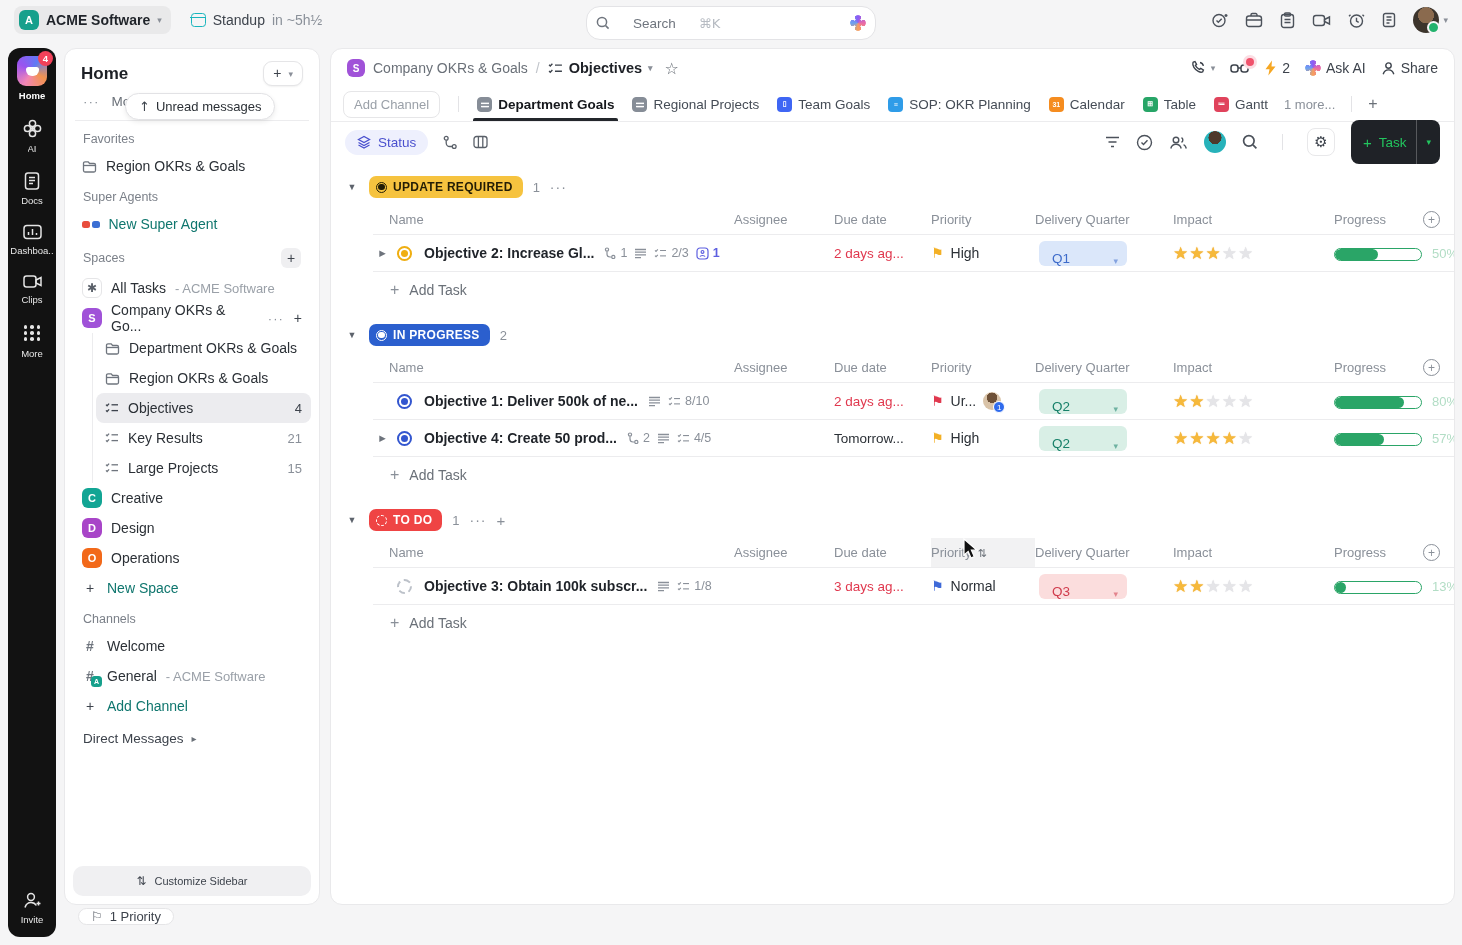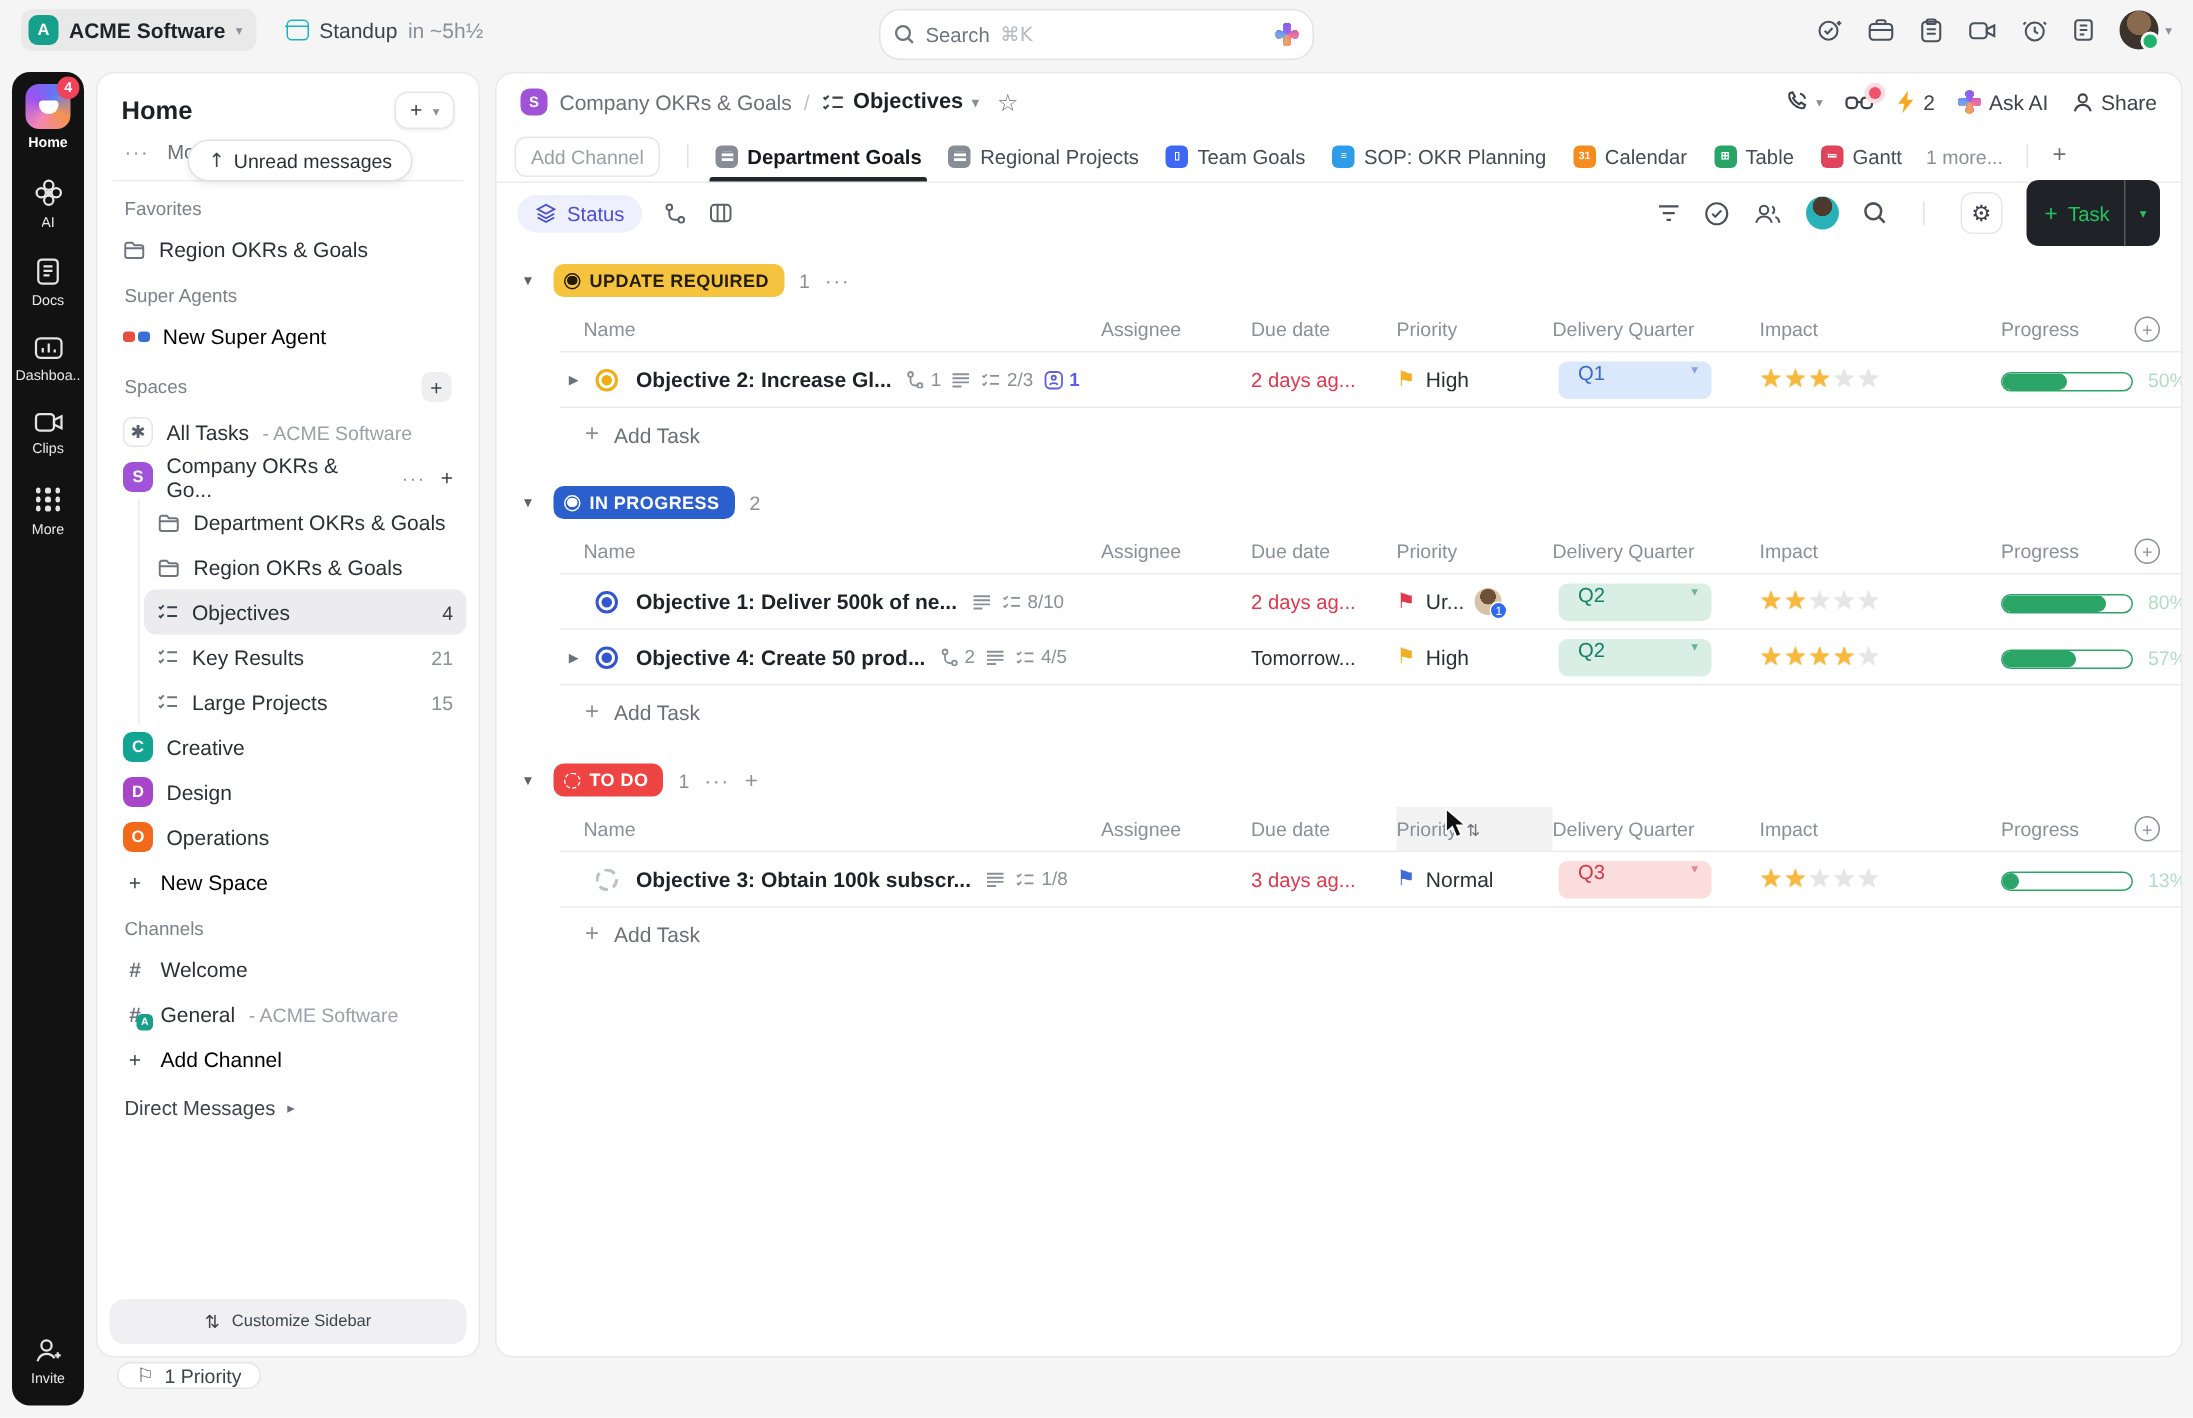--- a/index.html
+++ b/index.html
@@ -13,21 +13,21 @@
   .ws-pill{display:flex;align-items:center;gap:7px;background:#e9e9ea;border-radius:8px;padding:4px 9px 4px 5px;cursor:default}
   .ws-avatar{width:20px;height:20px;border-radius:6px;background:#16a08c;color:#fff;display:flex;align-items:center;justify-content:center;font-size:11px;font-weight:bold}
   .ws-name{font-weight:bold;font-size:14px;color:#1f2329}
   .chev{color:#8a8f98;font-size:9px}
   .chev::before{content:"▾"}
   .standup{display:flex;align-items:center;gap:7px;margin-left:20px;font-size:14px}
   .standup b{color:#3d434c;font-weight:normal}
   .standup span.rest{color:#8a9099}
   .cal-ic{width:15px;height:14px;border:1.6px solid #19b5bd;border-radius:3.5px;position:relative}
   .cal-ic::after{content:"";position:absolute;left:-1.6px;right:-1.6px;top:2.5px;height:1.6px;background:#19b5bd}
-  .search{position:absolute;left:50%;top:6px;transform:translateX(-50%);width:290px;height:28px;background:#fff;border:1px solid #e3e3e6;border-radius:14px;display:flex;align-items:center;padding:16px 9px;gap:7px;cursor:text}
+  .search{position:absolute;left:50%;top:6px;transform:translateX(-50%);width:290px;height:28px;background:#fff;border:1px solid #e3e3e6;border-radius:14px;display:flex;align-items:center;padding:16px 9px;gap:23px;cursor:text}
   .search .ph{color:#6f757e;font-size:13.5px}
   .search .sc{color:#b6bbc2;font-size:13px}
   .search .flower{margin-left:auto}
   .flower{width:16px;height:16px;border-radius:50%;background:conic-gradient(#8a5cf5,#e96aa8,#f7a05c,#6aa1f2,#8a5cf5);-webkit-mask:radial-gradient(circle 3px at 50% 18%,#000 98%,transparent),radial-gradient(circle 3px at 18% 50%,#000 98%,transparent),radial-gradient(circle 3px at 82% 50%,#000 98%,transparent),radial-gradient(circle 3px at 50% 82%,#000 98%,transparent),radial-gradient(circle 4px at 50% 50%,#000 98%,transparent);mask:radial-gradient(circle 3px at 50% 18%,#000 98%,transparent),radial-gradient(circle 3px at 18% 50%,#000 98%,transparent),radial-gradient(circle 3px at 82% 50%,#000 98%,transparent),radial-gradient(circle 4px at 50% 50%,#000 98%,transparent),radial-gradient(circle 3px at 50% 82%,#000 98%,transparent)}
   .topbar-right{margin-left:auto;display:flex;align-items:center;gap:17px}
   .tb-ic{color:#4c525b}
   .avatar{width:26px;height:26px;border-radius:50%;background:radial-gradient(circle at 50% 32%,#8a6a4e 0 36%,#3c342c 37%);position:relative;flex:none}
   .avatar.online::after{content:"";position:absolute;right:-1px;bottom:-1px;width:9px;height:9px;border-radius:50%;background:#23b26d;border:2px solid #f5f5f6}
   .av-teal{background:radial-gradient(circle at 50% 30%,#4d3a2c 0 34%,#27b2ba 35%)}
   .av-tan{background:radial-gradient(circle at 50% 32%,#6e5138 0 34%,#d9c3a8 35%)}
@@ -55,21 +55,21 @@
   .up-arrow::before{content:"↑";font-family:"DejaVu Sans",sans-serif;color:#3d434c}
   .sb-div{border-top:1px solid #ececee;margin:9px 2px 2px}
   .sec-label{color:#7b8089;font-size:12.5px;padding:9px 10px 5px}
   .sec-label.row{display:flex;align-items:center;justify-content:space-between}
   .sq-plus{width:20px;height:20px;border-radius:6px;background:#efeff1;display:flex;align-items:center;justify-content:center;cursor:pointer}
   .side-item{display:flex;align-items:center;gap:9px;height:30px;padding:0 9px;border-radius:8px;font-size:14px;color:#2b3036;cursor:pointer}
   .side-item.sel{background:#ececef}
   .side-item .cnt{margin-left:auto;color:#8a9099;font-size:13px}
   .side-item.sel .cnt{color:#3d434c}
   .side-item .suffix{color:#9aa0a8;font-size:13px}
-  .side-item.dim{color:#000000}
+  .side-item.dim{color:#0f766e}
   .tile{width:20px;height:20px;border-radius:6px;color:#fff;font-size:11px;font-weight:bold;display:flex;align-items:center;justify-content:center;flex:none}
   .tile.white{background:#fff;border:1px solid #e5e5e7;color:#5a6069;font-size:12px}
   .nest{margin-left:19px;border-left:1px solid #ececee;padding-left:3px}
   .hash{font-size:14px;color:#6f757e;width:16px;text-align:center;font-weight:bold;position:relative}
   .hash .mini{position:absolute;right:-4px;bottom:-3px;width:11px;height:11px;border-radius:3.5px;background:#16a08c;color:#fff;font-size:7px;display:flex;align-items:center;justify-content:center;font-weight:bold}
   .dm-row{display:flex;align-items:center;gap:8px;padding:10px 10px;color:#3d434c;font-size:13.5px;cursor:pointer}
   .dm-row::after{content:"▸";font-size:10px;color:#6a7078}
   .customize{margin-top:auto;background:#f0f0f2;border-radius:10px;height:30px;display:flex;align-items:center;justify-content:center;gap:8px;font-size:11px;color:#3d434c;cursor:pointer}
   .sliders::before{content:"⇅";font-family:"DejaVu Sans",sans-serif;font-size:12px;color:#3d434c}
   .goggles{display:flex;gap:1.5px;align-items:center}
@@ -160,21 +160,21 @@
   .meta{display:flex;align-items:center;gap:4px;color:#8a9099;font-size:12.5px}
   .meta.blue{color:#5d5fe0;font-weight:bold}
   .c-due{font-size:13.5px;color:#2b3036}
   .c-due.overdue{color:#e0384e}
   .c-pri{display:flex;align-items:center;gap:7px;font-size:14px;color:#2b3036}
   .flag{font-family:"DejaVu Sans",sans-serif;font-size:14px;line-height:1}
   .flag::before{content:"⚑"}
   .flag.hi{color:#f3b025}.flag.ur{color:#e0384e}.flag.no{color:#3f6ad8}
   .pri-av{width:18px;height:18px;position:relative}
   .pri-av .nb{position:absolute;right:-4px;bottom:-3px;width:12px;height:12px;border-radius:50%;background:#2f6bed;color:#fff;font-size:8px;display:flex;align-items:center;justify-content:center;border:1.5px solid #fff}
-  .qpill{width:102px;height:25px;border-radius:6px;display:flex;align-items:flex-start;justify-content:space-between;padding:0 9px 0 13px;font-size:13.5px;margin-left:4px;cursor:pointer}
+  .qpill{width:88px;height:25px;border-radius:6px;display:flex;align-items:flex-end;justify-content:space-between;padding:0 9px 0 13px;font-size:13.5px;margin-left:4px;cursor:pointer}
   .qpill .qc{font-size:9px;opacity:.55}
   .qpill .qc::before{content:"▾"}
   .qpill.q1{background:#dbe7fa;color:#3d6bca}
   .qpill.q2{background:#d9efe6;color:#178069}
   .qpill.q3{background:#fbdddd;color:#d03b4c}
   .c-impact{display:flex;gap:1px}
   .star{font-family:"DejaVu Sans",sans-serif;font-size:17px;color:#e5e5e8;text-shadow:0 0 1px #d4d4d8;cursor:pointer}
   .star.on{color:#f6b93b;text-shadow:0 0 1px #e8960c}
   .c-prog{display:flex;align-items:flex-end;gap:10px}
   .pbar{width:88px;height:13px;border:1.5px solid #2aa567;border-radius:7px;background:#fff;overflow:hidden;position:relative}

